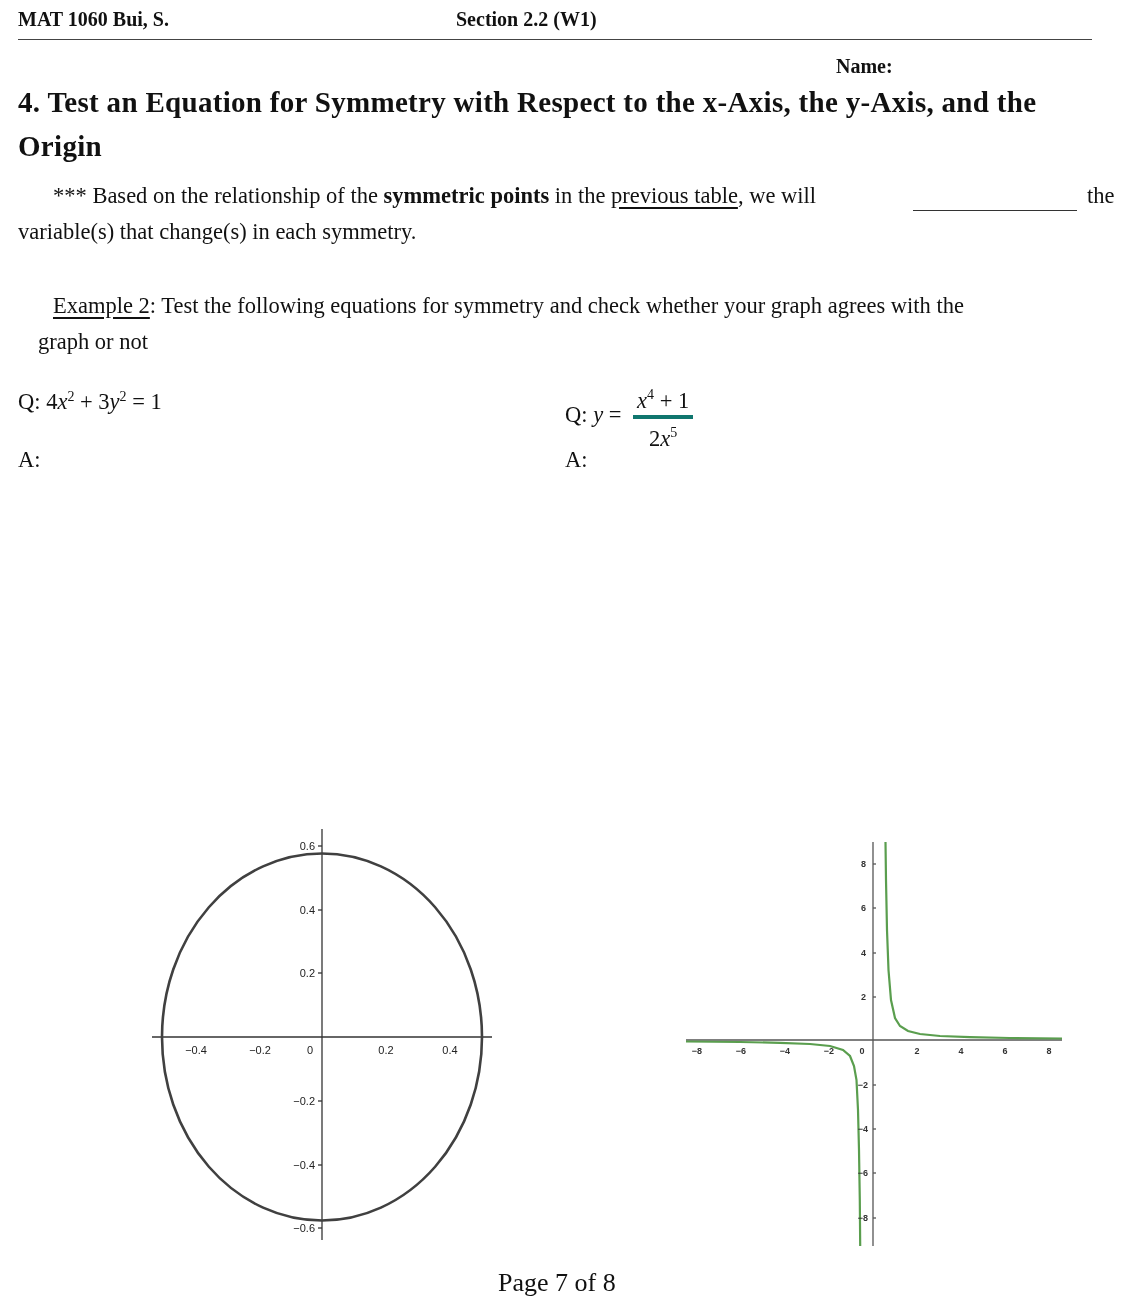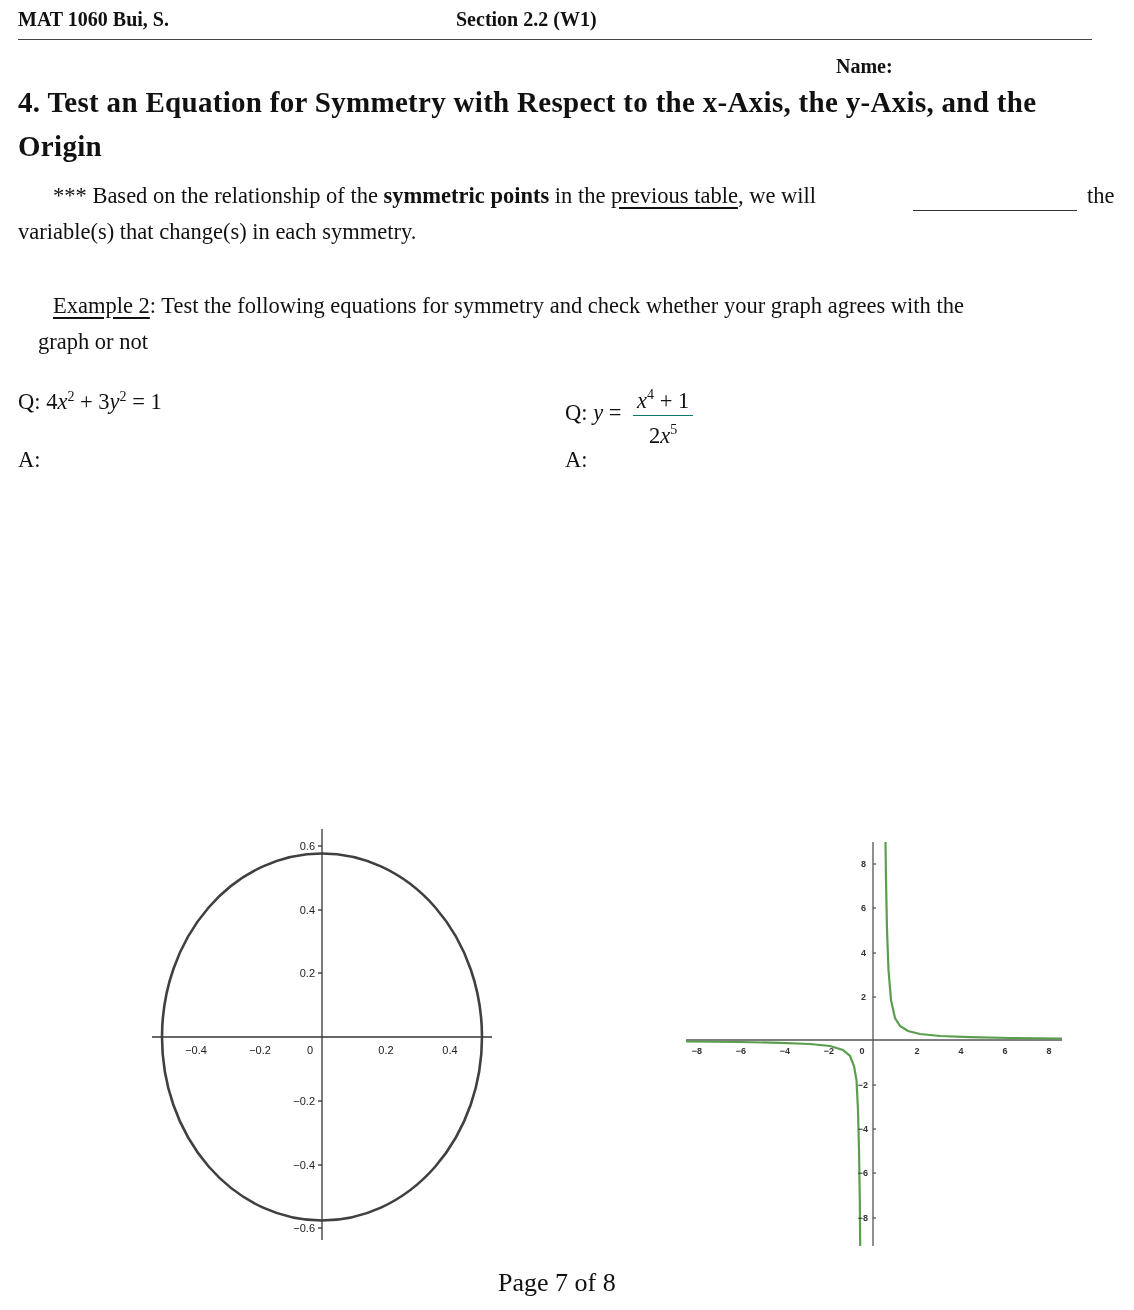--- a/index.html
+++ b/index.html
@@ -6,21 +6,21 @@
   body{width:1134px;height:1310px;position:relative;overflow:hidden;font-family:"DejaVu Serif","Liberation Serif",serif;color:#111;}
   .abs{position:absolute;}
   .hdr{font-family:"Liberation Serif",serif;font-weight:bold;font-size:20px;top:8px;}
   .hdr-rule{left:18px;top:39px;width:1074px;height:1px;background:#444;}
   .title{left:18px;top:80px;width:1080px;font-family:"Liberation Serif",serif;font-weight:bold;font-size:29px;line-height:44px;letter-spacing:0.3px;}
   .para{font-family:"Liberation Serif",serif;font-size:22.5px;line-height:36px;}
   .u{text-decoration:underline;text-underline-offset:4px;}
   .blank{display:inline-block;width:164px;border-bottom:1px solid #333;height:20px;}
   .math{font-family:Liberation Serif, serif;font-size:22.5px;}
   .frac{display:inline-block;vertical-align:middle;text-align:center;margin-left:6px;}
-  .frac .num{display:block;padding:0 4px;border-bottom:1px solid #0f766e;line-height:28px;}
+  .frac .num{display:block;padding:0 4px;border-bottom:4px solid #0f766e;line-height:28px;}
   .frac .den{display:block;line-height:28px;}
   i{font-style:italic;}
   sup{font-size:14px;}
   svg text{font-family:"Liberation Sans",sans-serif;}
 </style>
 </head>
 <body>
 
 <div class="abs hdr" style="left:18px;">MAT 1060 Bui, S.</div>
 <div class="abs hdr" style="left:456px;">Section 2.2 (W1)</div>

